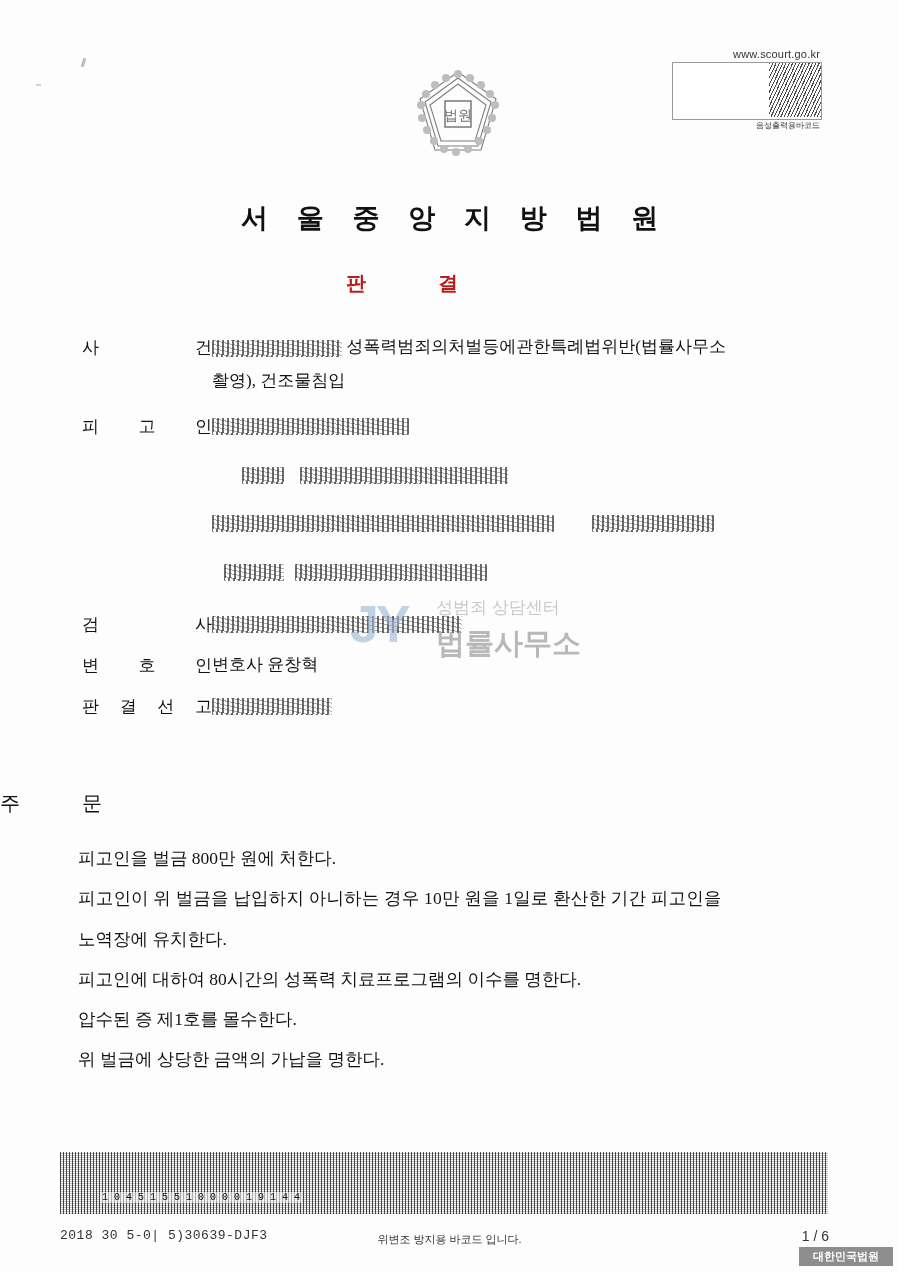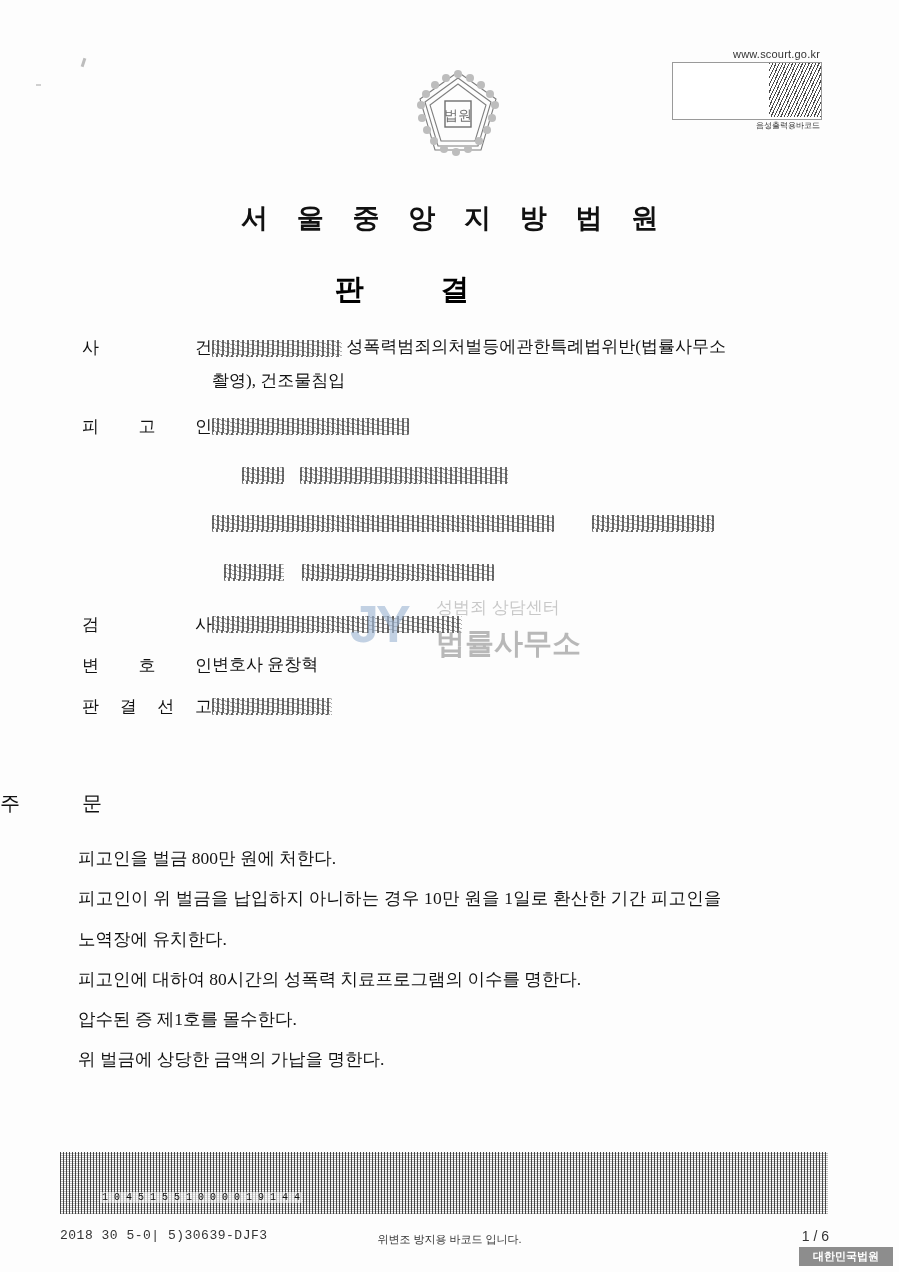--- a/index.html
+++ b/index.html
@@ -102,23 +102,23 @@
     letter-spacing: 11px;
     text-indent: 11px;
     color: #111;
   }
   .doc-kind {
     position: absolute;
     left: 0;
     top: 270px;
     width: 804px;
     text-align: center;
-    font-size: 29px;
+    font-size: 20px;
     font-weight: bold;
-    color: #000000;
+    color: #b91c1c;
   }
   .doc-kind span.gap { display: inline-block; width: 62px; }
 
   
   .fields {
     position: absolute;
     left: 82px;
     top: 336px;
     width: 740px;
   }
@@ -371,21 +371,21 @@
         <div class="defendant-line">
           <span class="redact tall" style="width:30px;margin-left:30px">XX</span>
           <span class="redact tall" style="width:196px;margin-left:12px">XXXXXXXXXXXX</span>
         </div>
         <div class="defendant-line">
           <span class="redact tall" style="width:330px">XXXXXXXXXXXXXXXXXXXX</span>
           <span class="redact tall" style="width:110px;margin-left:34px">XXXXXXX</span>
         </div>
         <div class="defendant-line">
           <span class="redact tall" style="width:48px;margin-left:12px">XXX</span>
-          <span class="redact tall" style="width:180px;margin-left:14px">XXXXXXXXXXX</span>
+          <span class="redact tall" style="width:180px;margin-left:7px">XXXXXXXXXXX</span>
         </div>
       </div>
     </div>
 
     <div class="field-row" style="margin-top:4px">
       <div class="field-label">
         <i>검</i>
         <i>사</i>
       </div>
       <div class="field-value">

